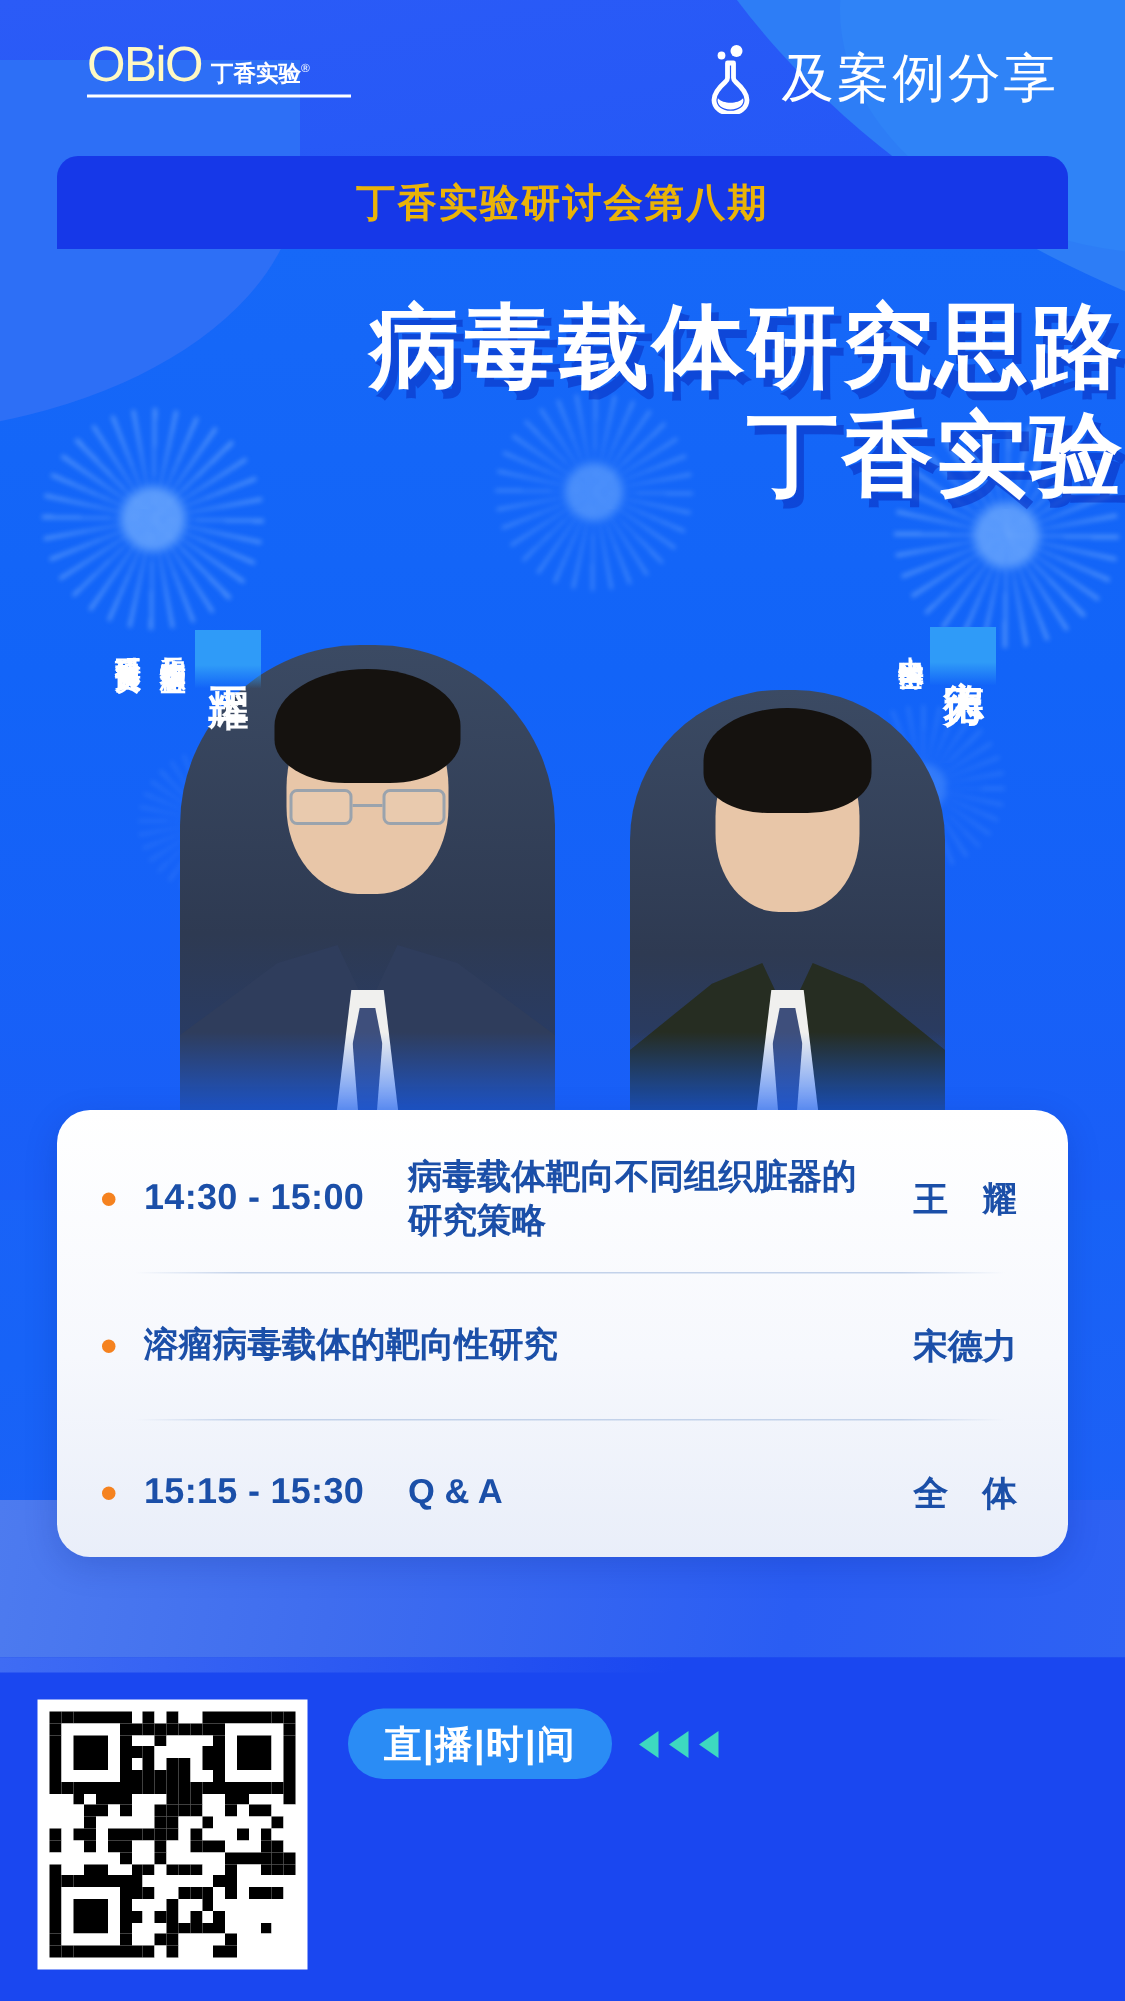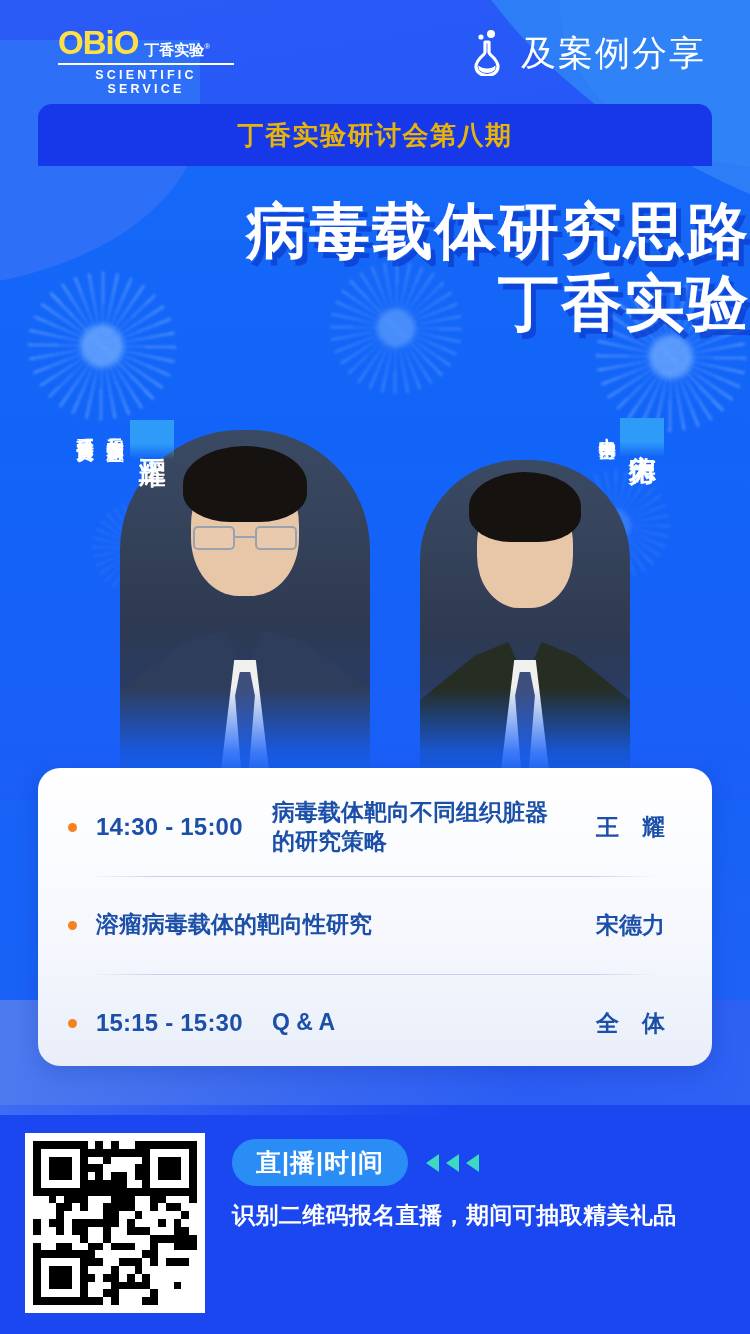--- a/index.html
+++ b/index.html
@@ -94,21 +94,21 @@
   .v2 { left:330px; top:262px; width:132px; height:132px; opacity:.75; }
   .v3 { left:596px; top:282px; width:150px; height:150px; }
   .v4 { left:560px; top:470px; width:110px; height:110px; opacity:.45; }
   .v5 { left:92px;  top:500px; width:96px;  height:96px;  opacity:.4; }
 
   
   .header { position:absolute; left:0; top:0; width:750px; height:104px; }
   .obio-logo { position:absolute; left:58px; top:26px; width:176px; }
   .obio-row { display:flex; align-items:flex-end; gap:6px; }
   .obio-mark {
-    font-size:33px; font-weight:700; color:#fde047; letter-spacing:-1px;
+    font-size:33px; font-weight:400; color:#fef9c3; letter-spacing:-1px;
     line-height:1; font-family:"Liberation Sans",sans-serif;
   }
   .obio-cn { font-size:15px; font-weight:700; color:#fff; line-height:1; padding-bottom:2px; }
   .obio-reg { font-size:8px; color:#dce7ff; vertical-align:super; }
   .obio-rule { height:1.5px; background:#ffffff; margin:4px 0 3px; width:176px; }
   .obio-sub {
     font-size:12.5px; color:#ffffff; letter-spacing:3.2px; font-weight:600;
     text-align:center; width:176px;
   }
   .dx-logo { position:absolute; right:44px; top:28px; display:flex; align-items:center; gap:12px; }
@@ -207,25 +207,25 @@
     writing-mode:vertical-rl; text-orientation:upright;
     font-size:17px; font-weight:600; color:#ffffff; line-height:1.28;
     letter-spacing:1px;
   }
   .vt-l1 { left:104px; top:424px; }
   .vt-l2 { left:74px;  top:424px; }
   .vt-r1 { left:596px; top:424px; }
 
   
   .card {
-    position:absolute; left:38px; top:768px; width:674px; height:298px;
+    position:absolute; left:38px; top:740px; width:674px; height:298px;
     background:linear-gradient(180deg,#ffffff 0%,#f6f8fd 55%,#e9eef9 100%);
     border-radius:22px;
     box-shadow:0 6px 22px rgba(6,30,120,.18);
-    padding:10px 47px 6px 30px;
+    padding:10px 34px 6px 30px;
   }
   .srow { display:flex; align-items:center; height:98px; position:relative; }
   .srow + .srow::before {
     content:""; position:absolute; left:22px; right:8px; top:0; height:1px;
     background:linear-gradient(90deg,rgba(190,205,235,0) 0%,#c3d2ea 12%,#c3d2ea 88%,rgba(190,205,235,0) 100%);
   }
   .dot {
     width:9px; height:9px; border-radius:50%; background:#F5821F;
     flex:0 0 9px; margin-right:19px;
   }
@@ -295,21 +295,20 @@
   <div class="virus v5"></div>
 
   <div class="header">
 
     <div class="obio-logo">
       <div class="obio-row">
         <span class="obio-mark">OBiO</span>
         <span class="obio-cn"><span>丁香实验</span><span class="obio-reg">®</span></span>
       </div>
       <div class="obio-rule"></div>
-      <div class="obio-sub">SCIENTIFIC SERVICE</div>
     </div>
 
     <div class="dx-logo">
       <svg class="flask" viewBox="0 0 44 48">
         <circle cx="26" cy="6" r="4" fill="#ffffff"></circle>
         <circle cx="16" cy="9" r="2.6" fill="#ffffff"></circle>
         <path d="M20 14 L20 24 C20 25 19.4 25.8 18.6 26.6 C13.6 31 11 34.8 11 38.6 C11 44 16 47.5 22 47.5 C28 47.5 33 44 33 38.6 C33 34.8 30.4 31 25.4 26.6 C24.6 25.8 24 25 24 24 L24 14 Z" fill="none" stroke="#ffffff" stroke-width="3.2" stroke-linejoin="round"></path>
         <path d="M13.6 37.5 C17 41.5 27 41.5 30.4 37.5 C31.6 41.6 27.6 45 22 45 C16.4 45 12.4 41.6 13.6 37.5 Z" fill="#ffffff"></path>
       </svg>
       <span class="dx-text">及案例分享</span>
@@ -835,17 +834,16 @@
 
     <div class="live-col">
       <div class="live-head">
         <span class="live-pill">直|播|时|间</span>
         <span class="tri-group">
           <span class="tri"></span>
             <span class="tri"></span>
             <span class="tri"></span>
         </span>
       </div>
-      <div class="live-note">识别二维码报名直播，期间可抽取精美礼品</div>
     </div>
   </div>
 
 </div>
 
 </body></html>

